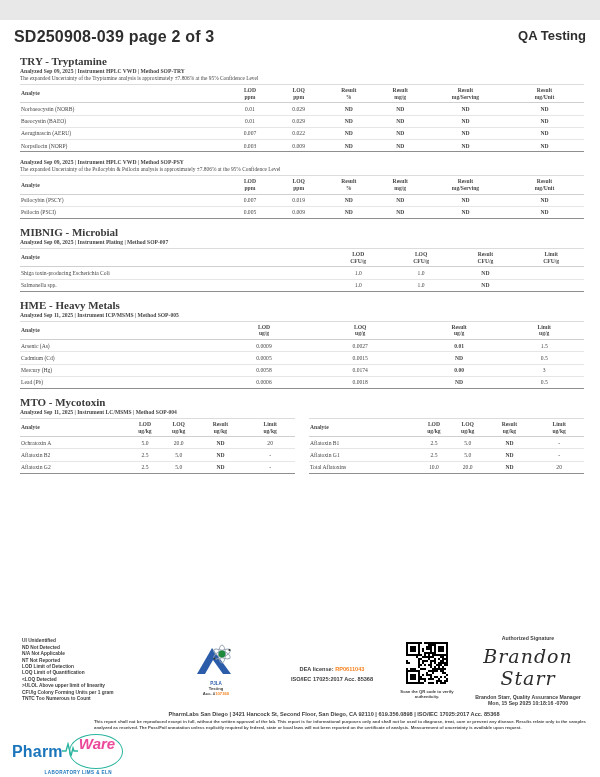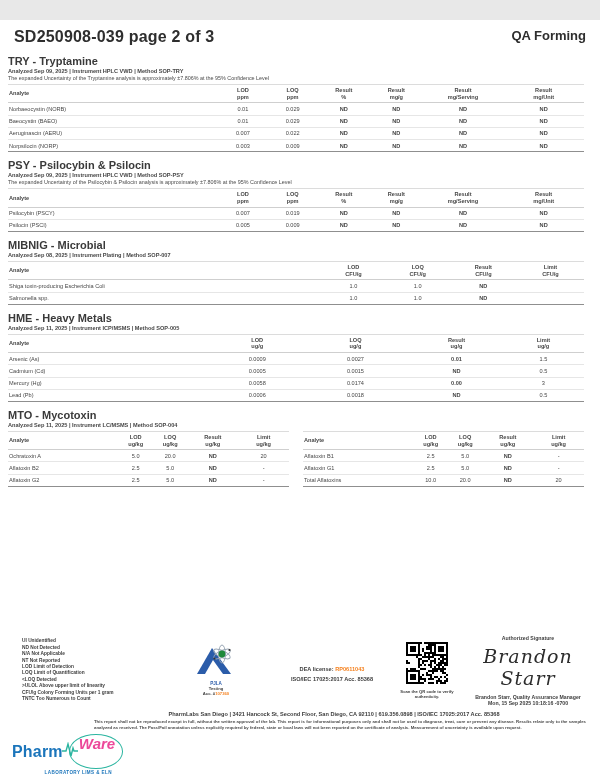--- a/index.html
+++ b/index.html
@@ -3,21 +3,21 @@
 <meta charset="utf-8">
 <style>
   html,body{margin:0;padding:0;background:#e8e8e8;}
   .page{width:600px;height:777px;background:#ffffff;position:relative;
         font-family:"Liberation Sans",sans-serif;color:#3d3d3d;
         display:flex;flex-direction:column;box-sizing:border-box;overflow:hidden;margin-top:20px;}
   .page-header{display:flex;justify-content:space-between;align-items:flex-start;
                padding:8px 14px 0 14px;}
   .doc-id{font-size:16px;font-weight:bold;color:#2e2e2e;letter-spacing:.2px;}
   .qa{font-size:13px;font-weight:bold;color:#2e2e2e;}
-  .content{padding:2px 16px 0 8px;}
+  .content{padding:2px 16px 0 20px;font-family:Liberation Serif, serif;}
   .sec{margin-top:7px;}
   .sec-title{font-size:11px;font-weight:bold;color:#3a3a3a;margin:0 0 1px 0;}
   .sec-meta{font-size:5.6px;font-weight:bold;color:#464646;margin-top:1px;}
   .sec-note{font-size:5.4px;color:#4a4a4a;margin-top:1px;}
   .tables{display:flex;gap:14px;margin-top:3px;}
   table.datatable{flex:1;border-collapse:collapse;table-layout:fixed;width:100%;}
   table.datatable th{font-size:5.6px;font-weight:bold;color:#474747;text-align:center;
       padding:2px 1px;border-top:1px solid #dcdcdc;border-bottom:1px solid #cfcfcf;line-height:1.2;}
   table.datatable th.analyte, table.datatable td.analyte{text-align:left;padding-left:1px;}
   table.datatable td{font-size:5.6px;color:#474747;text-align:center;padding:2.6px 1px;
@@ -79,21 +79,21 @@
   .pw-sub{font-size:4.6px;font-weight:bold;color:#1b75bb;letter-spacing:.4px;
           text-align:right;margin-top:1px;}
 </style>
 </head>
 <body>
 
 <div class="page">
 
   <div class="page-header">
     <div class="doc-id">SD250908-039 page 2 of 3</div>
-    <div class="qa">QA Forming</div>
+    <div class="qa">QA Testing</div>
   </div>
 
   <div class="content">
 
     <section class="sec">
       <h2 class="sec-title">TRY - Tryptamine</h2>
       <div class="sec-meta">Analyzed Sep 09, 2025 | Instrument HPLC VWD | Method SOP-TRY</div>
       <div class="sec-note">The expanded Uncertainty of the Tryptamine analysis is approximately ±7.806% at the 95% Confidence Level</div>
       <div class="tables">
           <table class="datatable cols7">
@@ -164,21 +164,20 @@
                 <td class="nd">ND</td>
                 <td class="nd">ND</td>
                 <td class="nd">ND</td>
               </tr>
             </tbody>
           </table>
         </div>
     </section>
 
     <section class="sec">
-      <h2 class="sec-title">PSY - Psilocybin &amp; Psilocin</h2>
       <div class="sec-meta">Analyzed Sep 09, 2025 | Instrument HPLC VWD | Method SOP-PSY</div>
       <div class="sec-note">The expanded Uncertainty of the Psilocybin &amp; Psilocin analysis is approximately ±7.806% at the 95% Confidence Level</div>
       <div class="tables">
           <table class="datatable cols7">
             <thead>
               <tr>
                 <th class="analyte">
                   <div>Analyte</div>
                 </th>
                 <th>

